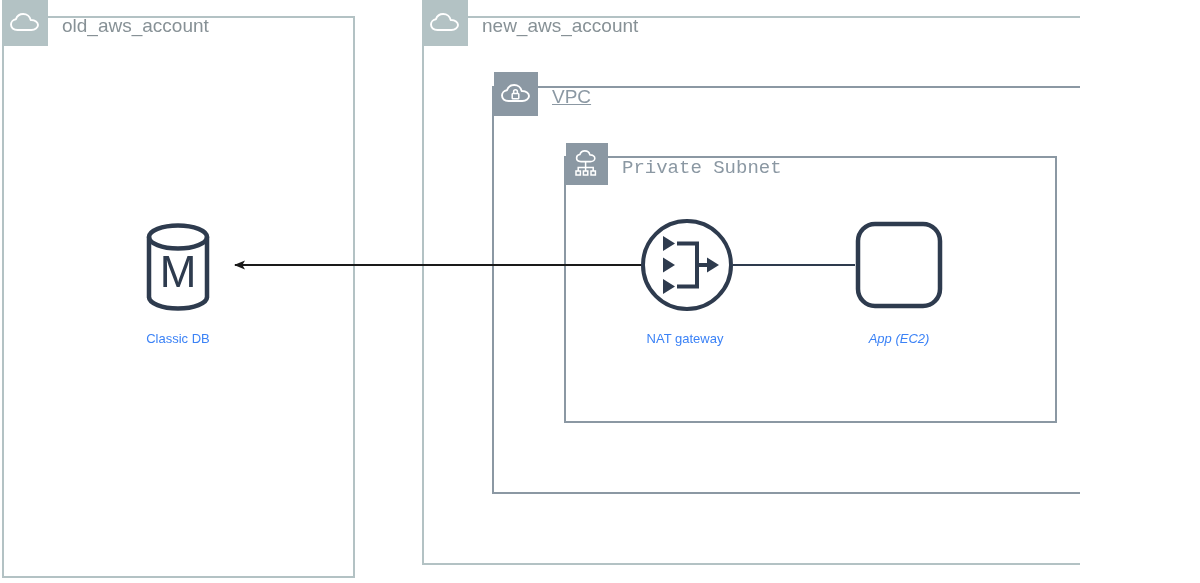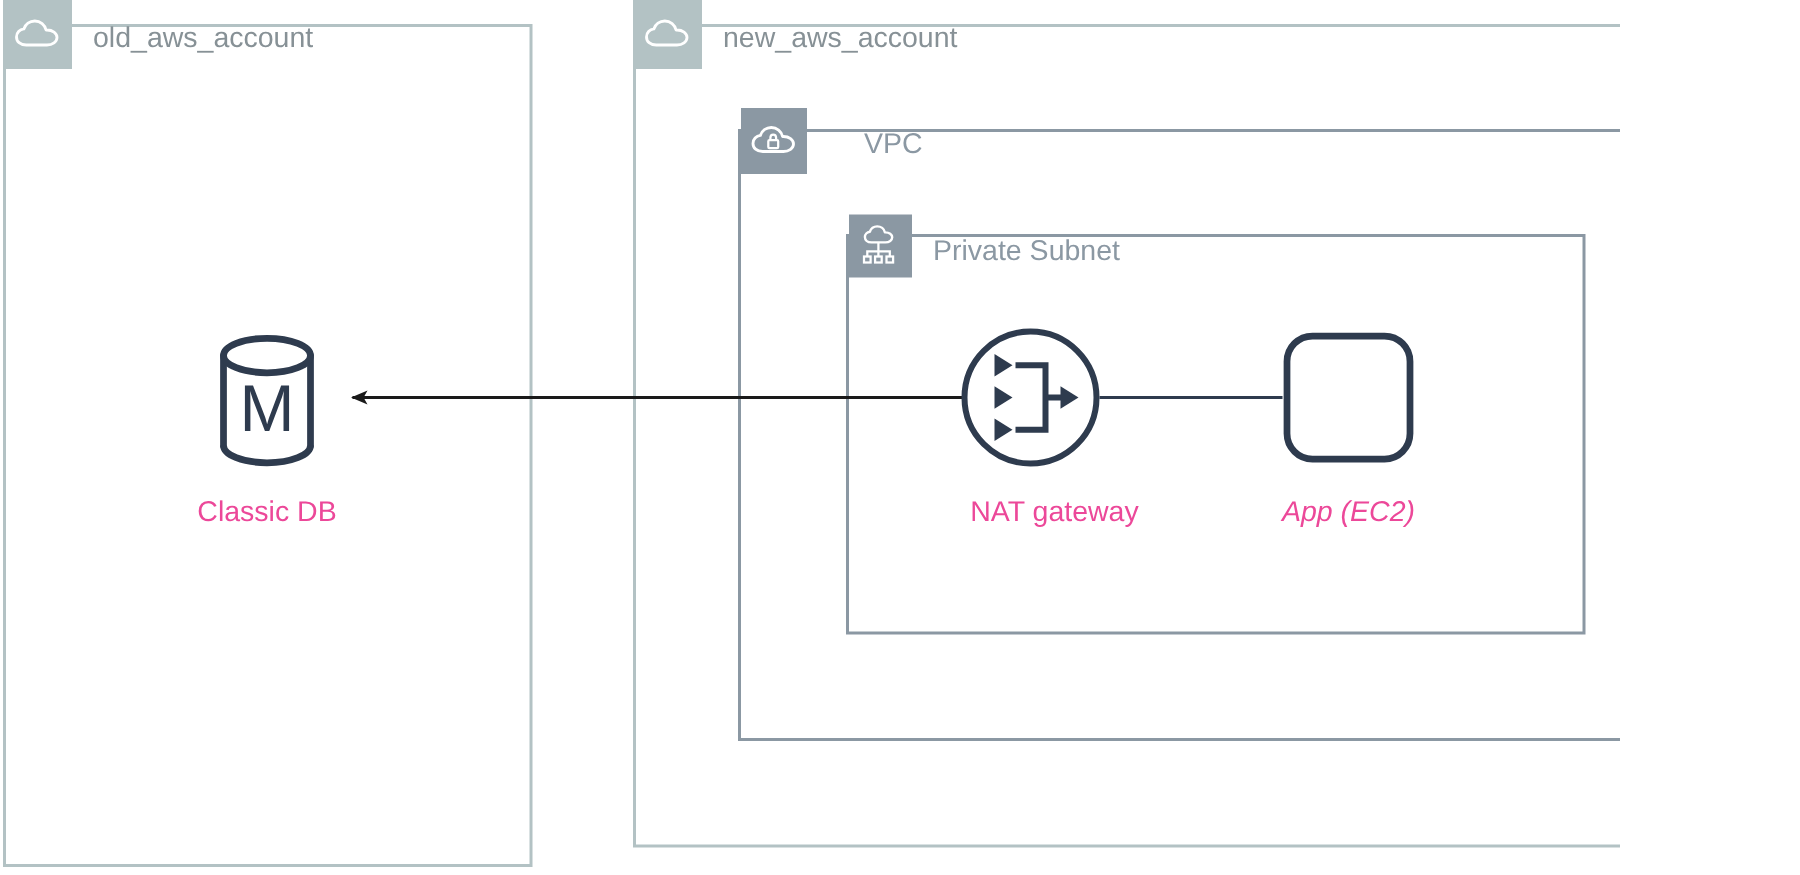--- a/index.html
+++ b/index.html
@@ -54,35 +54,35 @@
   .tab svg { display: block; }
 
   .group-label {
     position: absolute;
     color: #879196;
     white-space: nowrap;
     font-weight: 400;
   }
   .label-account { font-size: 19px; }
   .label-vpc { font-size: 19px; color: #8b98a3; }
-  .label-subnet { font-size: 19px; color: #8b98a3; }
+  .label-subnet { font-size: 19px; color: #8b98a3; font-family: Liberation Mono, monospace; }
 
   
   .node {
     position: absolute;
   }
   .node-icon {
     position: absolute;
   }
   .node-icon svg { display: block; }
   .node-label {
     position: absolute;
     text-align: center;
-    color: #ec4899;
-    font-size: 19px;
+    color: #3b82f6;
+    font-size: 13px;
     white-space: nowrap;
   }
 
   
   .edge {
     position: absolute;
     left: 0;
     top: 0;
     width: 1200px;
     height: 583px;
@@ -123,21 +123,21 @@
   <div class="tab tab-vpc" style="left:494px; top:72px; width:44px; height:44px;">
     <span>
       <svg width="32" height="24" viewBox="0 0 32 24">
         <path d="M8.5 19 C4.4 19 2 16.6 2 13.6 C2 10.9 4.1 8.6 6.9 8.3 C7.9 5.2 10.8 3 14.2 3 C17.9 3 21.0 5.6 21.7 9.0 C21.9 9.0 22.1 9.0 22.3 9.0 C26.0 9.0 29 11.2 29 14.0 C29 16.8 26.0 19 22.3 19 Z" fill="none" stroke="#ffffff" stroke-width="1.9" stroke-linejoin="round"></path>
         <rect x="12.2" y="11.4" width="6.6" height="5.4" rx="0.8" fill="none" stroke="#ffffff" stroke-width="1.5"></rect>
         <path d="M13.6 11.4 L13.6 9.8 C13.6 8.5 14.4 7.7 15.5 7.7 C16.6 7.7 17.4 8.5 17.4 9.8 L17.4 11.4" fill="none" stroke="#ffffff" stroke-width="1.5"></path>
       </svg>
     </span>
   </div>
 
-  <div class="group-label label-vpc" style="left:576px; top:86px;">VPC</div>
+  <div class="group-label label-vpc" style="left:552px; top:86px;text-decoration:underline;">VPC</div>
 
   <div class="group group-subnet" style="left:564px; top:156px; width:493px; height:267px;"></div>
 
   <div class="tab tab-subnet" style="left:566px; top:143px; width:42px; height:42px;">
     <span>
       <svg width="30" height="30" viewBox="0 0 30 30">
         <path d="M9.0 12.6 C6.2 12.6 4.6 11.0 4.6 9.0 C4.6 7.2 6.0 5.7 7.9 5.5 C8.6 3.4 10.5 1.9 12.8 1.9 C15.3 1.9 17.4 3.6 17.9 5.9 C18.0 5.9 18.1 5.9 18.3 5.9 C20.8 5.9 22.8 7.4 22.8 9.2 C22.8 11.1 20.8 12.6 18.3 12.6 Z" fill="none" stroke="#ffffff" stroke-width="1.6" stroke-linejoin="round"></path>
         <path d="M13.6 12.6 L13.6 18.6" fill="none" stroke="#ffffff" stroke-width="1.5"></path>
         <path d="M6.2 22.0 L6.2 18.6 L21.2 18.6 L21.2 22.0" fill="none" stroke="#ffffff" stroke-width="1.5"></path>
         <rect x="4.0" y="22.0" width="4.4" height="4.0" fill="none" stroke="#ffffff" stroke-width="1.5"></rect>
@@ -183,21 +183,21 @@
         <path d="M24 19 L36 26.5 L24 34 Z" fill="#2e3b4e"></path>
         <path d="M24 40.5 L36 48 L24 55.5 Z" fill="#2e3b4e"></path>
         <path d="M24 62 L36 69.5 L24 77 Z" fill="#2e3b4e"></path>
 
         <path d="M40 26.5 L58 26.5 L58 69.5 L40 69.5" fill="none" stroke="#2e3b4e" stroke-width="4" stroke-linecap="square"></path>
         <path d="M58 48 L74 48" fill="none" stroke="#2e3b4e" stroke-width="4"></path>
 
         <path d="M68 40.5 L80 48 L68 55.5 Z" fill="#2e3b4e"></path>
       </svg>
     </div>
-    <div class="node-label" style="left:603px; top:331px; width:200px;">NAT gateway</div>
+    <div class="node-label" style="left:585px; top:331px; width:200px;">NAT gateway</div>
   </div>
 
   <div class="node">
     <div class="node-icon" style="left:855px; top:221px;">
       <svg width="88" height="88" viewBox="0 0 88 88">
         <rect x="3" y="3" width="82" height="82" rx="17" ry="17" fill="none" stroke="#2e3b4e" stroke-width="4.5"></rect>
       </svg>
     </div>
     <div class="node-label" style="left:799px; top:331px; width:200px;font-style:italic;">App (EC2)</div>
   </div>

